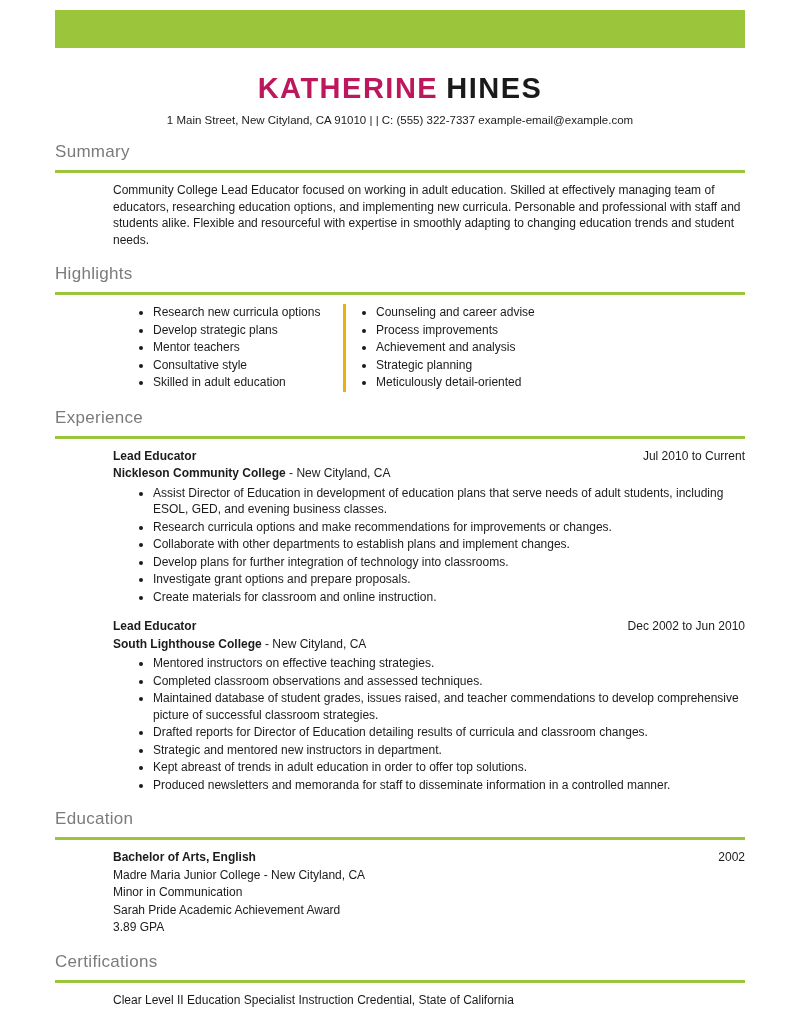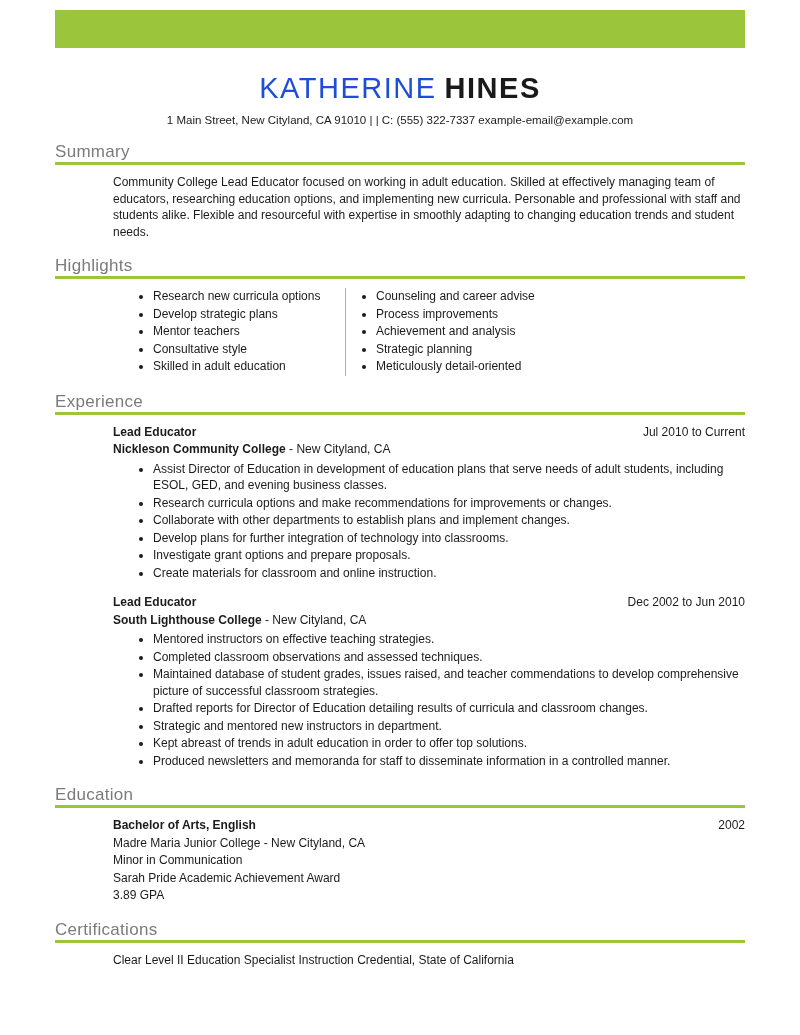--- a/index.html
+++ b/index.html
@@ -20,59 +20,59 @@
     background: #9bc63c;
   }
   .name {
     margin-top: 24px;
     text-align: center;
     font-size: 29px;
     letter-spacing: 1.5px;
     white-space: nowrap;
   }
   .first-name {
-    color: #1d4ed8;
-    font-weight: 400;
+    color: #be185d;
+    font-weight: 700;
     margin-right: 8px;
   }
   .last-name {
     color: #1a1a1a;
     font-weight: 700;
   }
   .contact {
     margin-top: 9px;
     text-align: center;
     font-size: 11.5px;
     color: #1b1b1b;
   }
   .section { margin-top: 16px; }
   .section-title {
     font-size: 17px;
     font-weight: 400;
     color: #7b7b7b;
     letter-spacing: 0.3px;
-    padding-bottom: 0;
+    padding-bottom: 8px;
     border-bottom: 3px solid #9bc63c;
   }
   .section-content {
     margin-left: 58px;
     margin-top: 9px;
     font-size: 12px;
     line-height: 16.5px;
   }
   
   .highlights-wrap { display: flex; }
   .highlights-col {
     list-style: disc;
     padding-left: 40px;
   }
   .highlights-col li { margin-bottom: 1px; }
   .col-left {
     width: 233px;
-    border-right: 1px solid #eab308;
+    border-right: 3px solid #eab308;
     padding-right: 6px;
   }
   .col-right {
     flex: 1;
     padding-left: 30px;
   }
   
   .job { margin-bottom: 13px; }
   .job:last-child { margin-bottom: 0; }
   .job-header {

